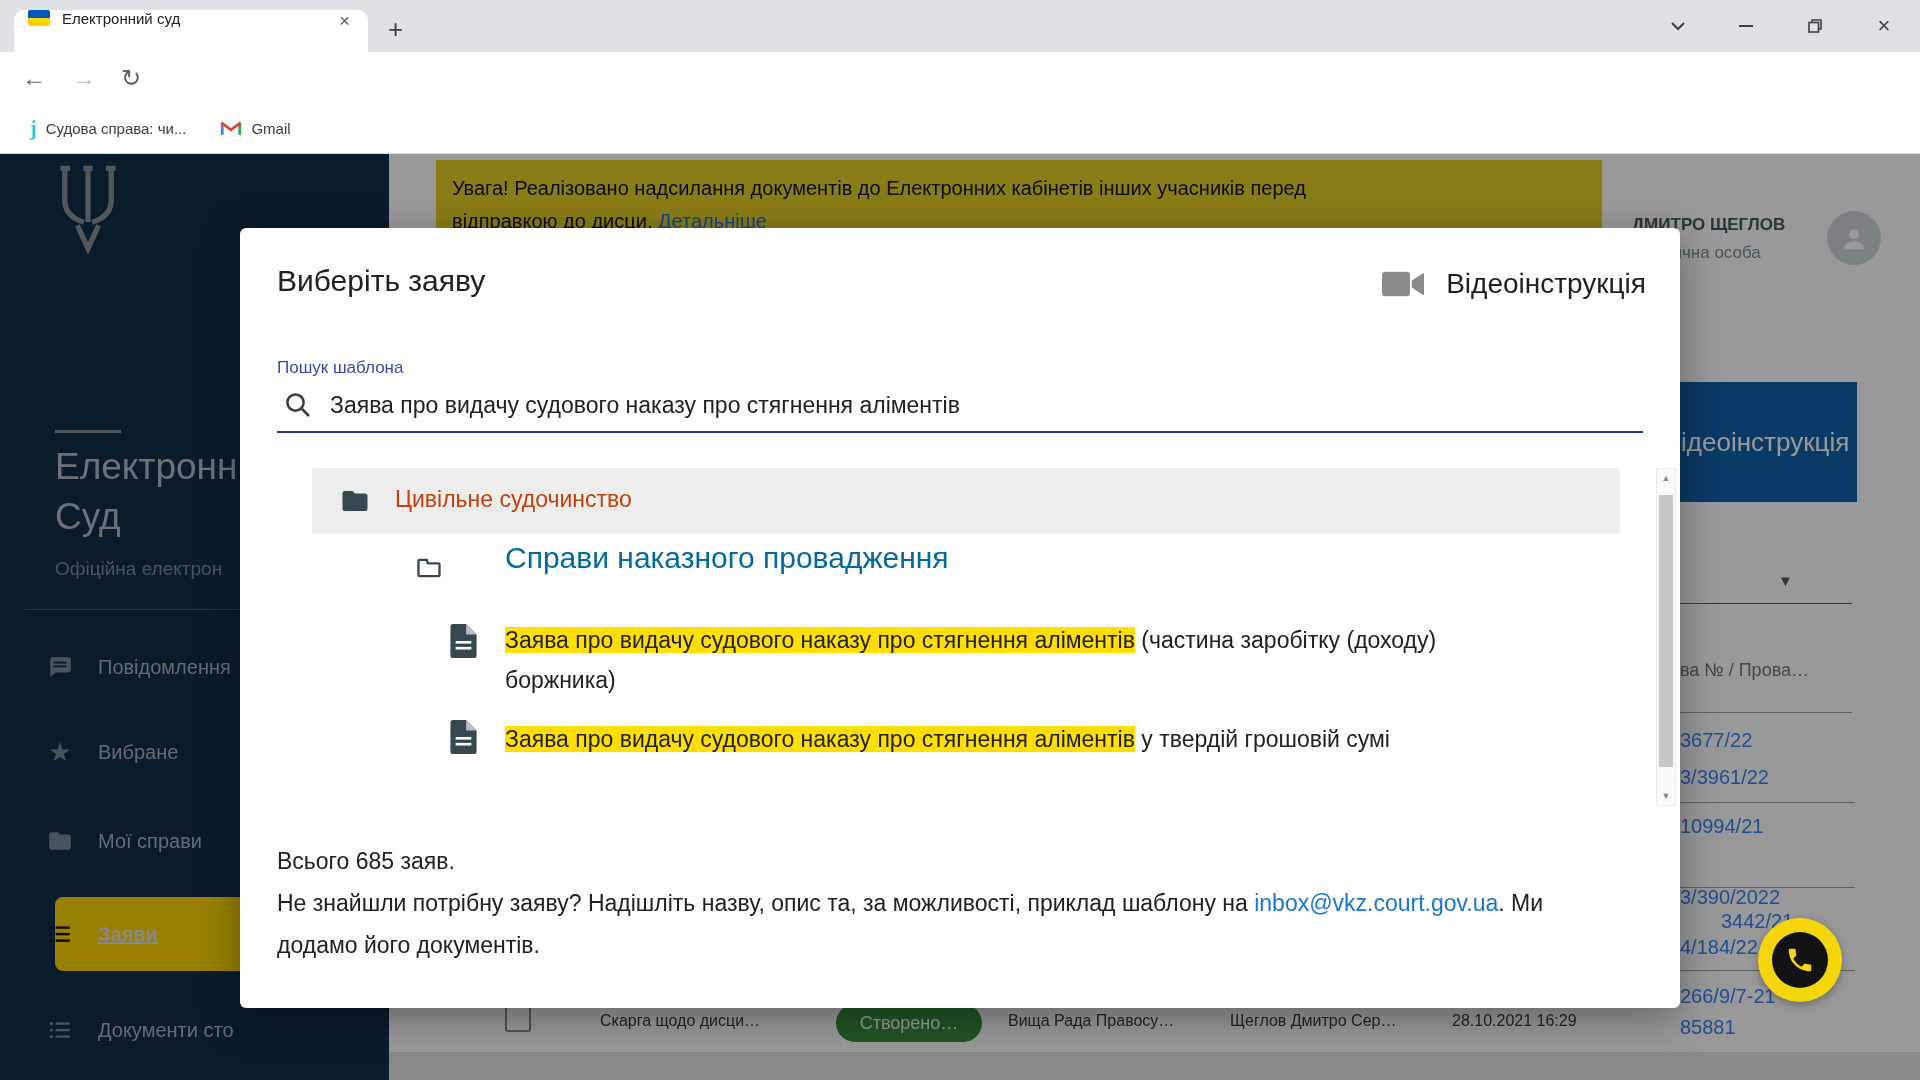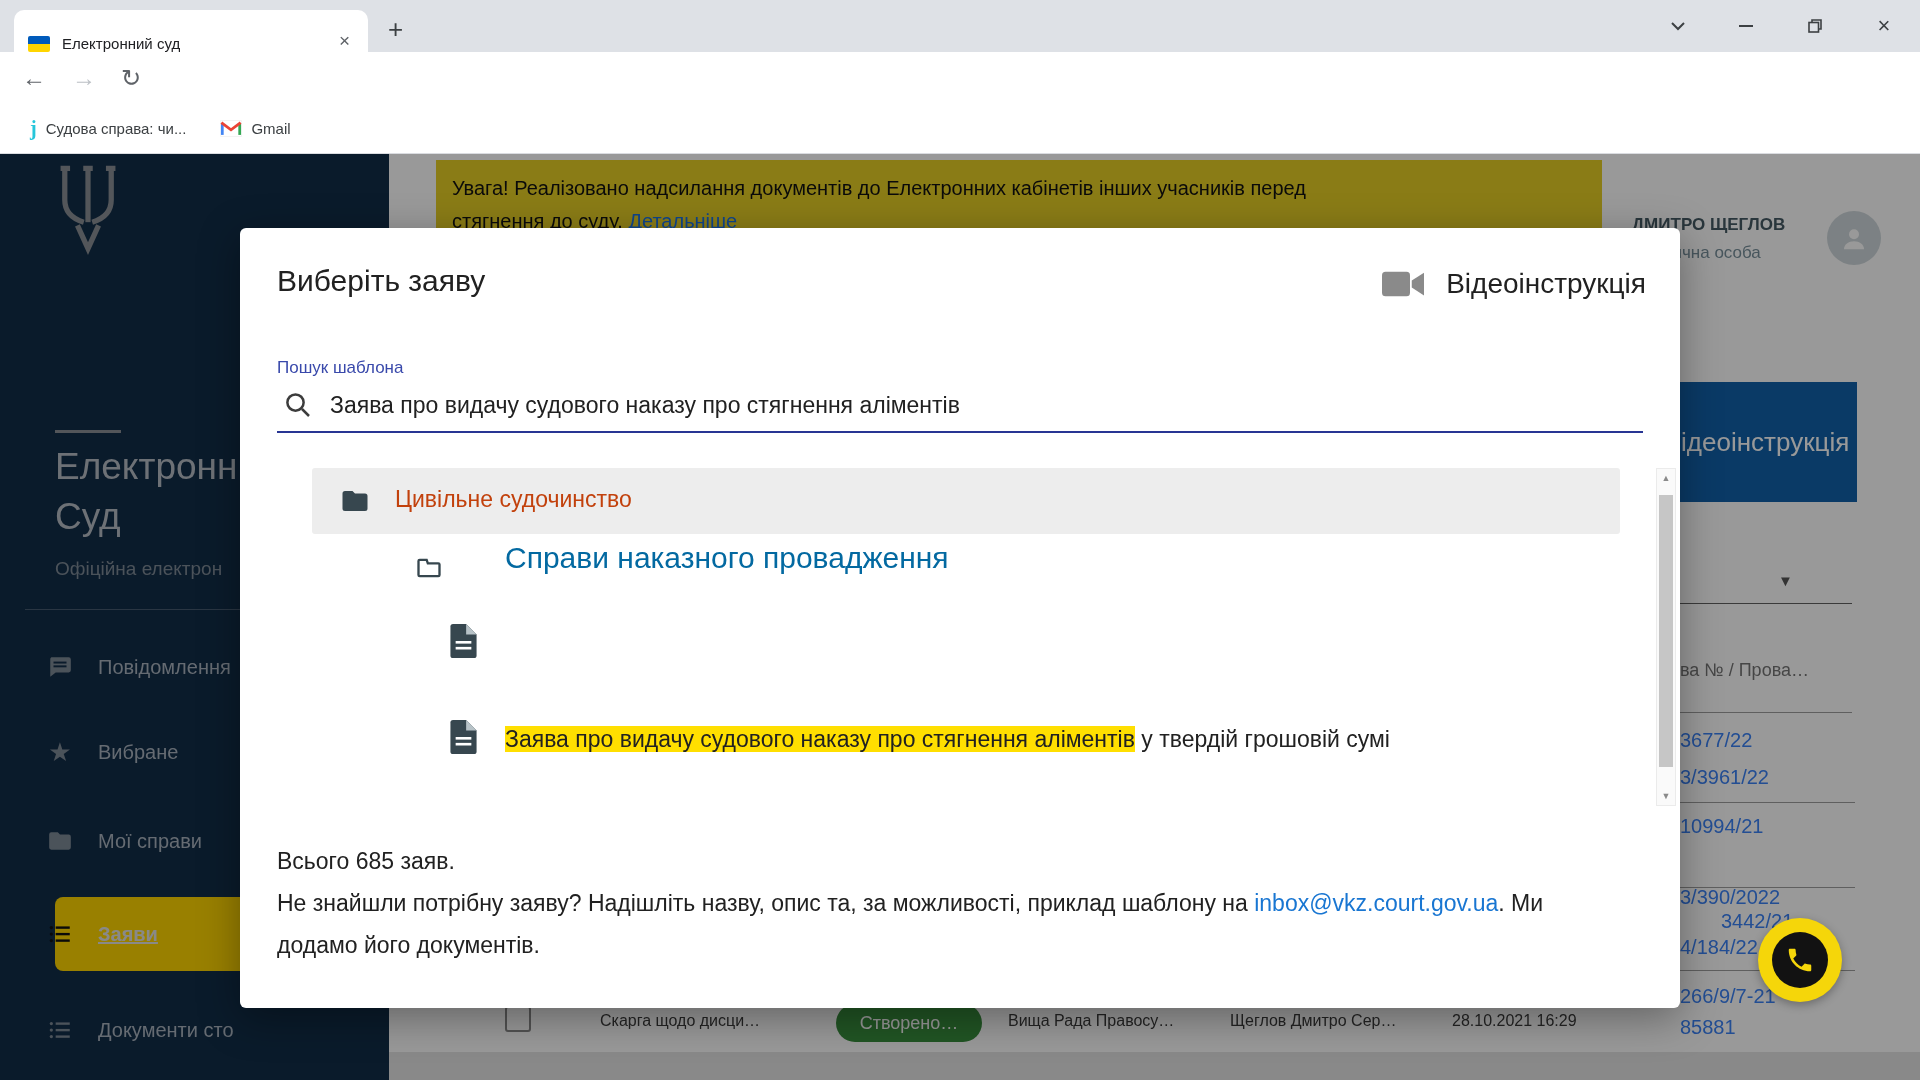--- a/index.html
+++ b/index.html
@@ -4,21 +4,21 @@
 <style>
   html,body{margin:0;padding:0;background:#fff;}
   *{box-sizing:border-box;}
   .screen{position:relative;width:1920px;height:1080px;overflow:hidden;
           font-family:"Liberation Sans","DejaVu Sans",sans-serif;background:#fff;}
   .abs{position:absolute;}
 
   
   .tabstrip{position:absolute;left:0;top:0;width:1920px;height:52px;background:#dee1e6;}
   .tab{position:absolute;left:14px;top:10px;width:354px;height:42px;background:#fff;
-       border-radius:10px 10px 0 0;display:flex;align-items:flex-end;padding:0 14px;}
+       border-radius:10px 10px 0 0;display:flex;align-items:flex-start;padding:0 14px;}
   .flag{width:22px;height:16px;display:flex;flex-direction:column;border-radius:2px;overflow:hidden;flex:0 0 auto;}
   .flag div{flex:1;}
   .tab-title{margin-left:12px;font-size:15px;color:#202124;flex:1;white-space:nowrap;overflow:hidden;}
   .tab-close{color:#5f6368;font-size:19px;padding:0 4px;}
   .newtab{position:absolute;left:388px;top:14px;font-size:26px;color:#3c4043;}
   .winctl{position:absolute;top:12px;height:28px;display:flex;align-items:center;justify-content:center;color:#3c4043;}
 
   .toolbar{position:absolute;left:0;top:52px;width:1920px;height:51px;background:#fff;}
   .navbtn{position:absolute;top:12px;font-size:24px;color:#5f6368;}
   .pill{position:absolute;left:165px;top:60px;width:1375px;height:36px;background:#f1f3f4;border-radius:18px;}
@@ -298,21 +298,21 @@
           </svg>
       </span>
       <span class="mlabel">Документи сто</span>
     </div>
 
   </aside>
 
   <div class="banner">
     <div>Увага! Реалізовано надсилання документів до Електронних кабінетів інших учасників перед</div>
     <div>
-      <span>стягнення до суду. </span><a>Детальніше</a>
+      <span>відправкою до дисци. </span><a>Детальніше</a>
     </div>
   </div>
 
   <div class="uname">ДМИТРО ЩЕГЛОВ</div>
   <div class="utype">Фізична особа</div>
   <div class="uavatar">
     <svg width="30" height="30" viewBox="0 0 24 24" fill="#fff">
       <circle cx="12" cy="9" r="4"></circle>
         <path d="M4 21c0-4 3.6-6.5 8-6.5s8 2.5 8 6.5z"></path>
       </svg>
@@ -386,20 +386,24 @@
     <div class="m-row2t">Справи наказного провадження</div>
 
     <div class="m-doc1i">
       <svg width="27" height="34" viewBox="0 0 20 26" fill="#37474f">
         <path d="M12 0H2a2 2 0 0 0-2 2v22a2 2 0 0 0 2 2h16a2 2 0 0 0 2-2V8l-8-8z"></path>
         <polygon points="12,0 12,8 20,8" fill="#b7c2c7"></polygon>
         <rect x="4" y="13" width="12" height="2" fill="#fff"></rect>
           <rect x="4" y="17.5" width="12" height="2" fill="#fff"></rect>
         </svg>
     </div>
+    <div class="m-doc1t">
+      <div><span class="hl">Заява про видачу судового наказу про стягнення аліментів</span><span> (частина заробітку (доходу)</span></div>
+      <div><span>боржника)</span></div>
+    </div>
 
     <div class="m-doc2i">
       <svg width="27" height="34" viewBox="0 0 20 26" fill="#37474f">
         <path d="M12 0H2a2 2 0 0 0-2 2v22a2 2 0 0 0 2 2h16a2 2 0 0 0 2-2V8l-8-8z"></path>
         <polygon points="12,0 12,8 20,8" fill="#b7c2c7"></polygon>
         <rect x="4" y="13" width="12" height="2" fill="#fff"></rect>
           <rect x="4" y="17.5" width="12" height="2" fill="#fff"></rect>
         </svg>
     </div>
     <div class="m-doc2t">

